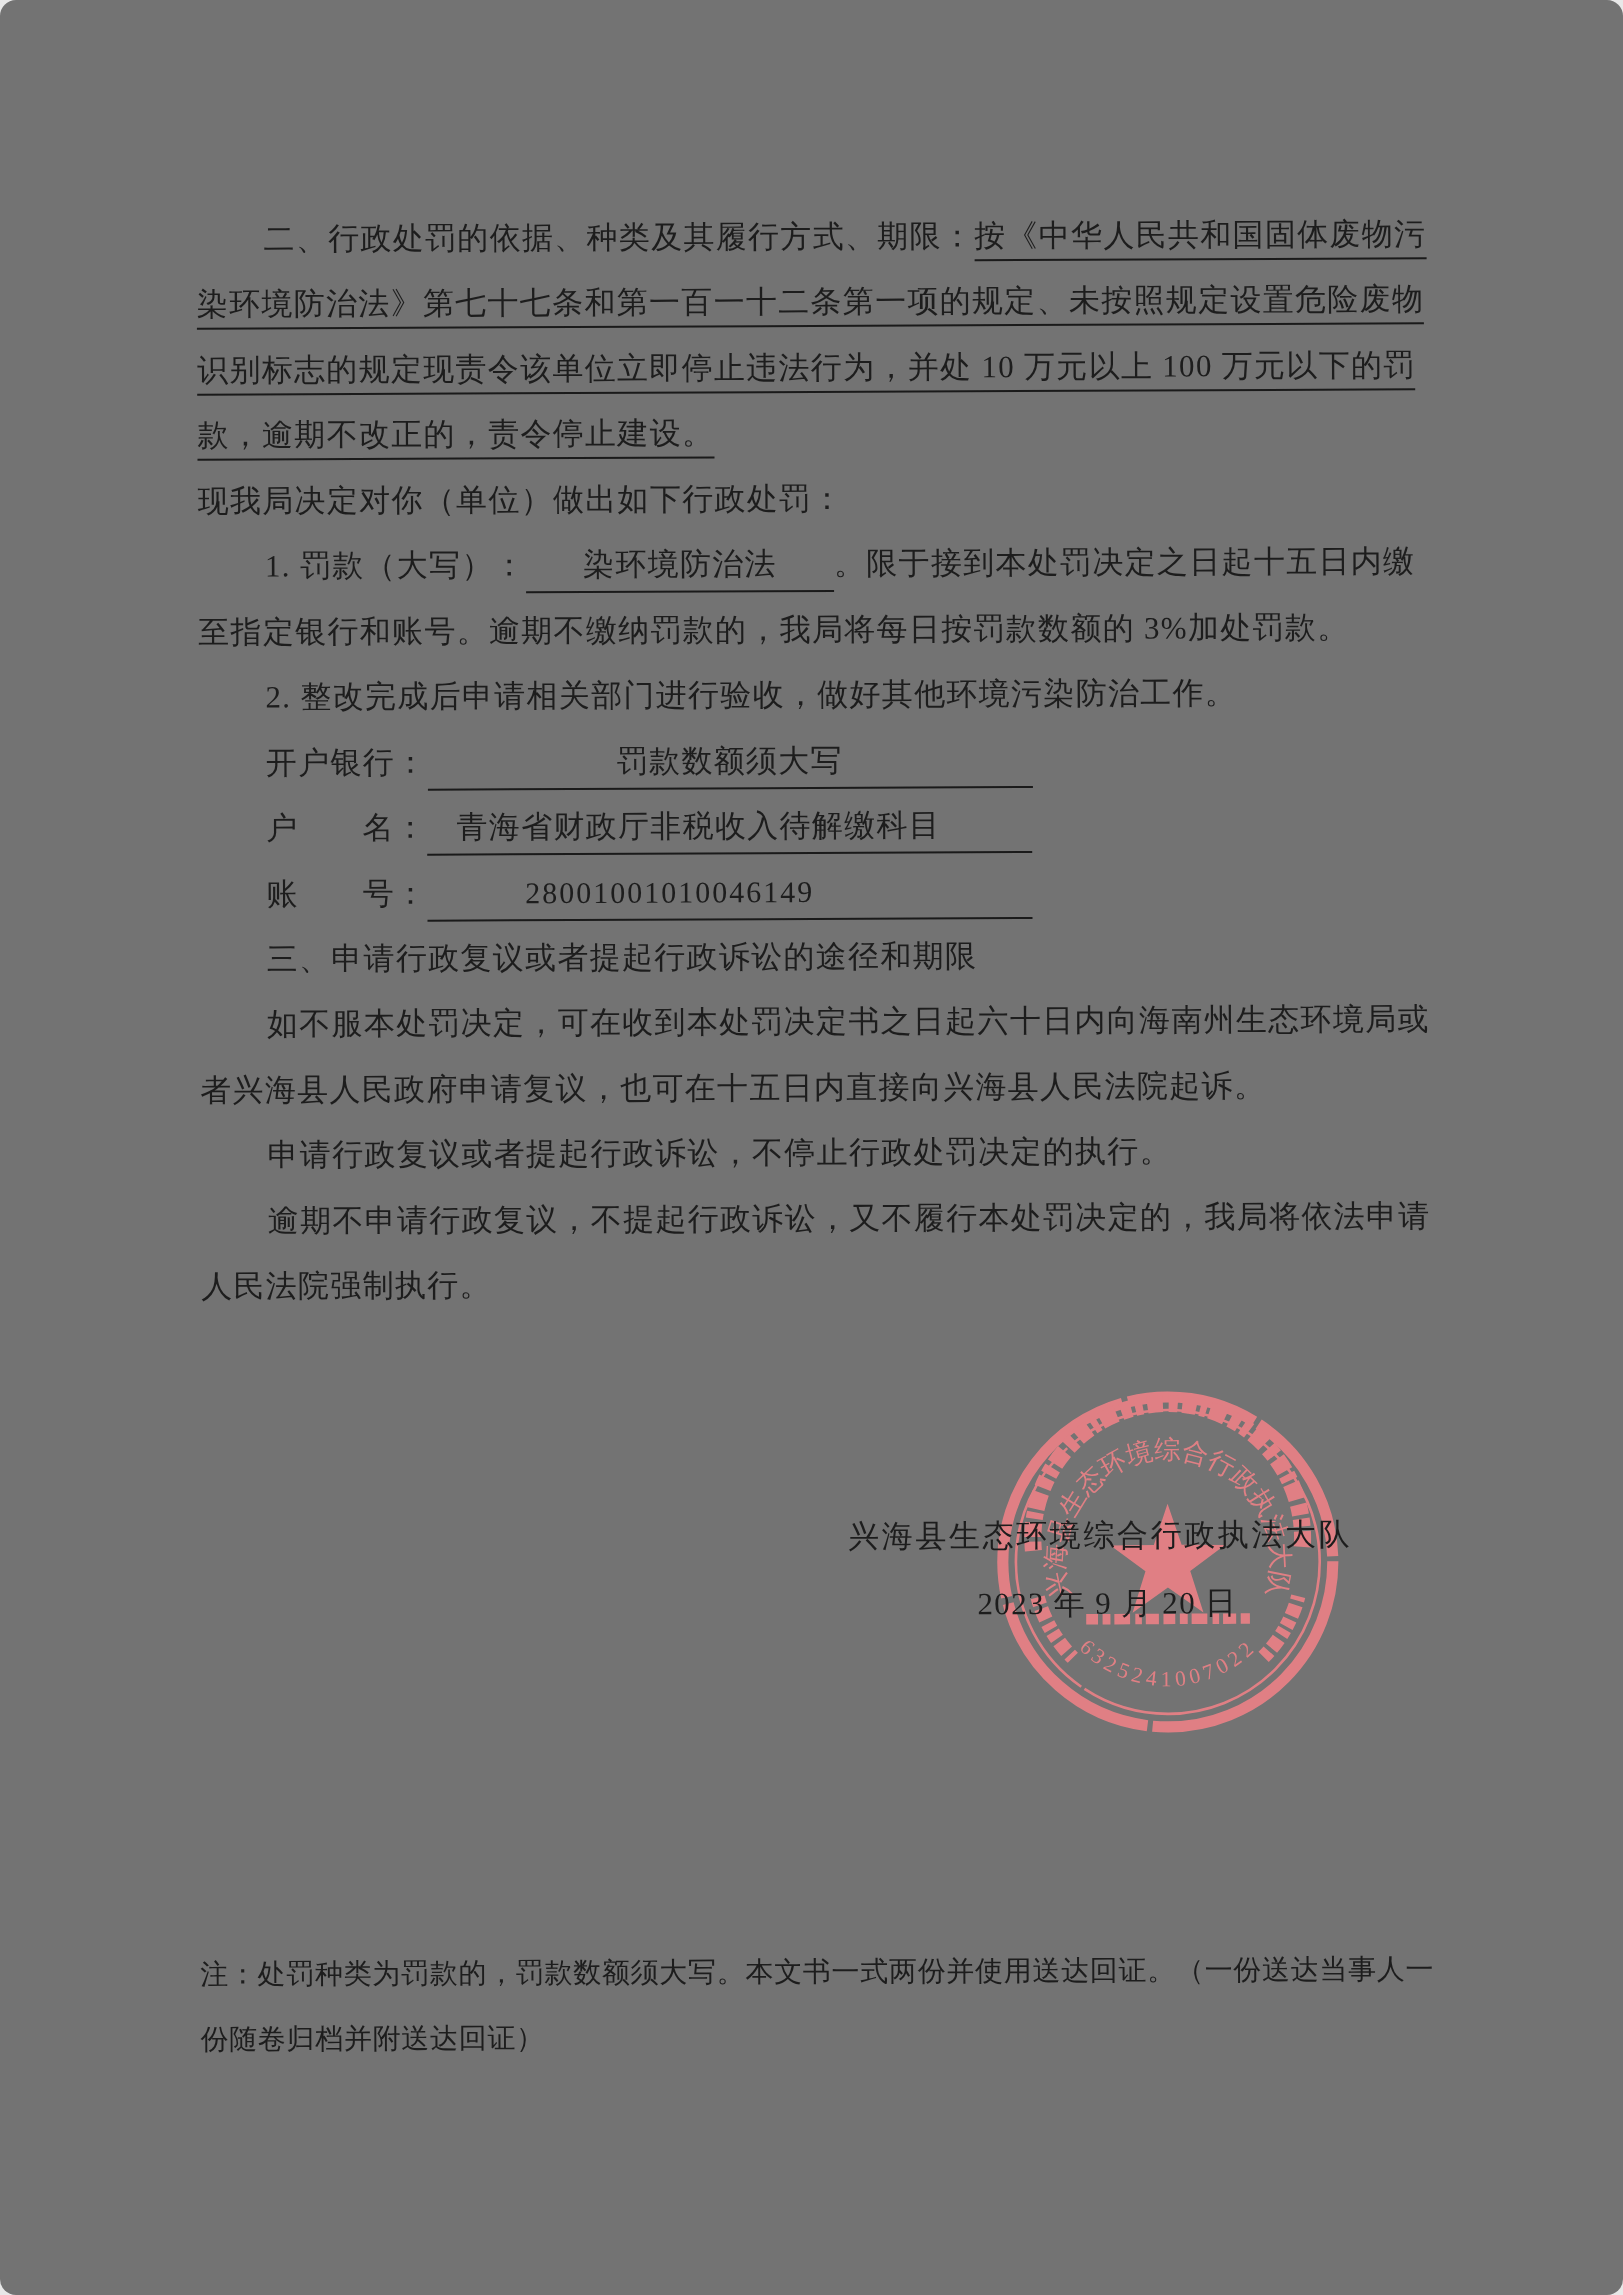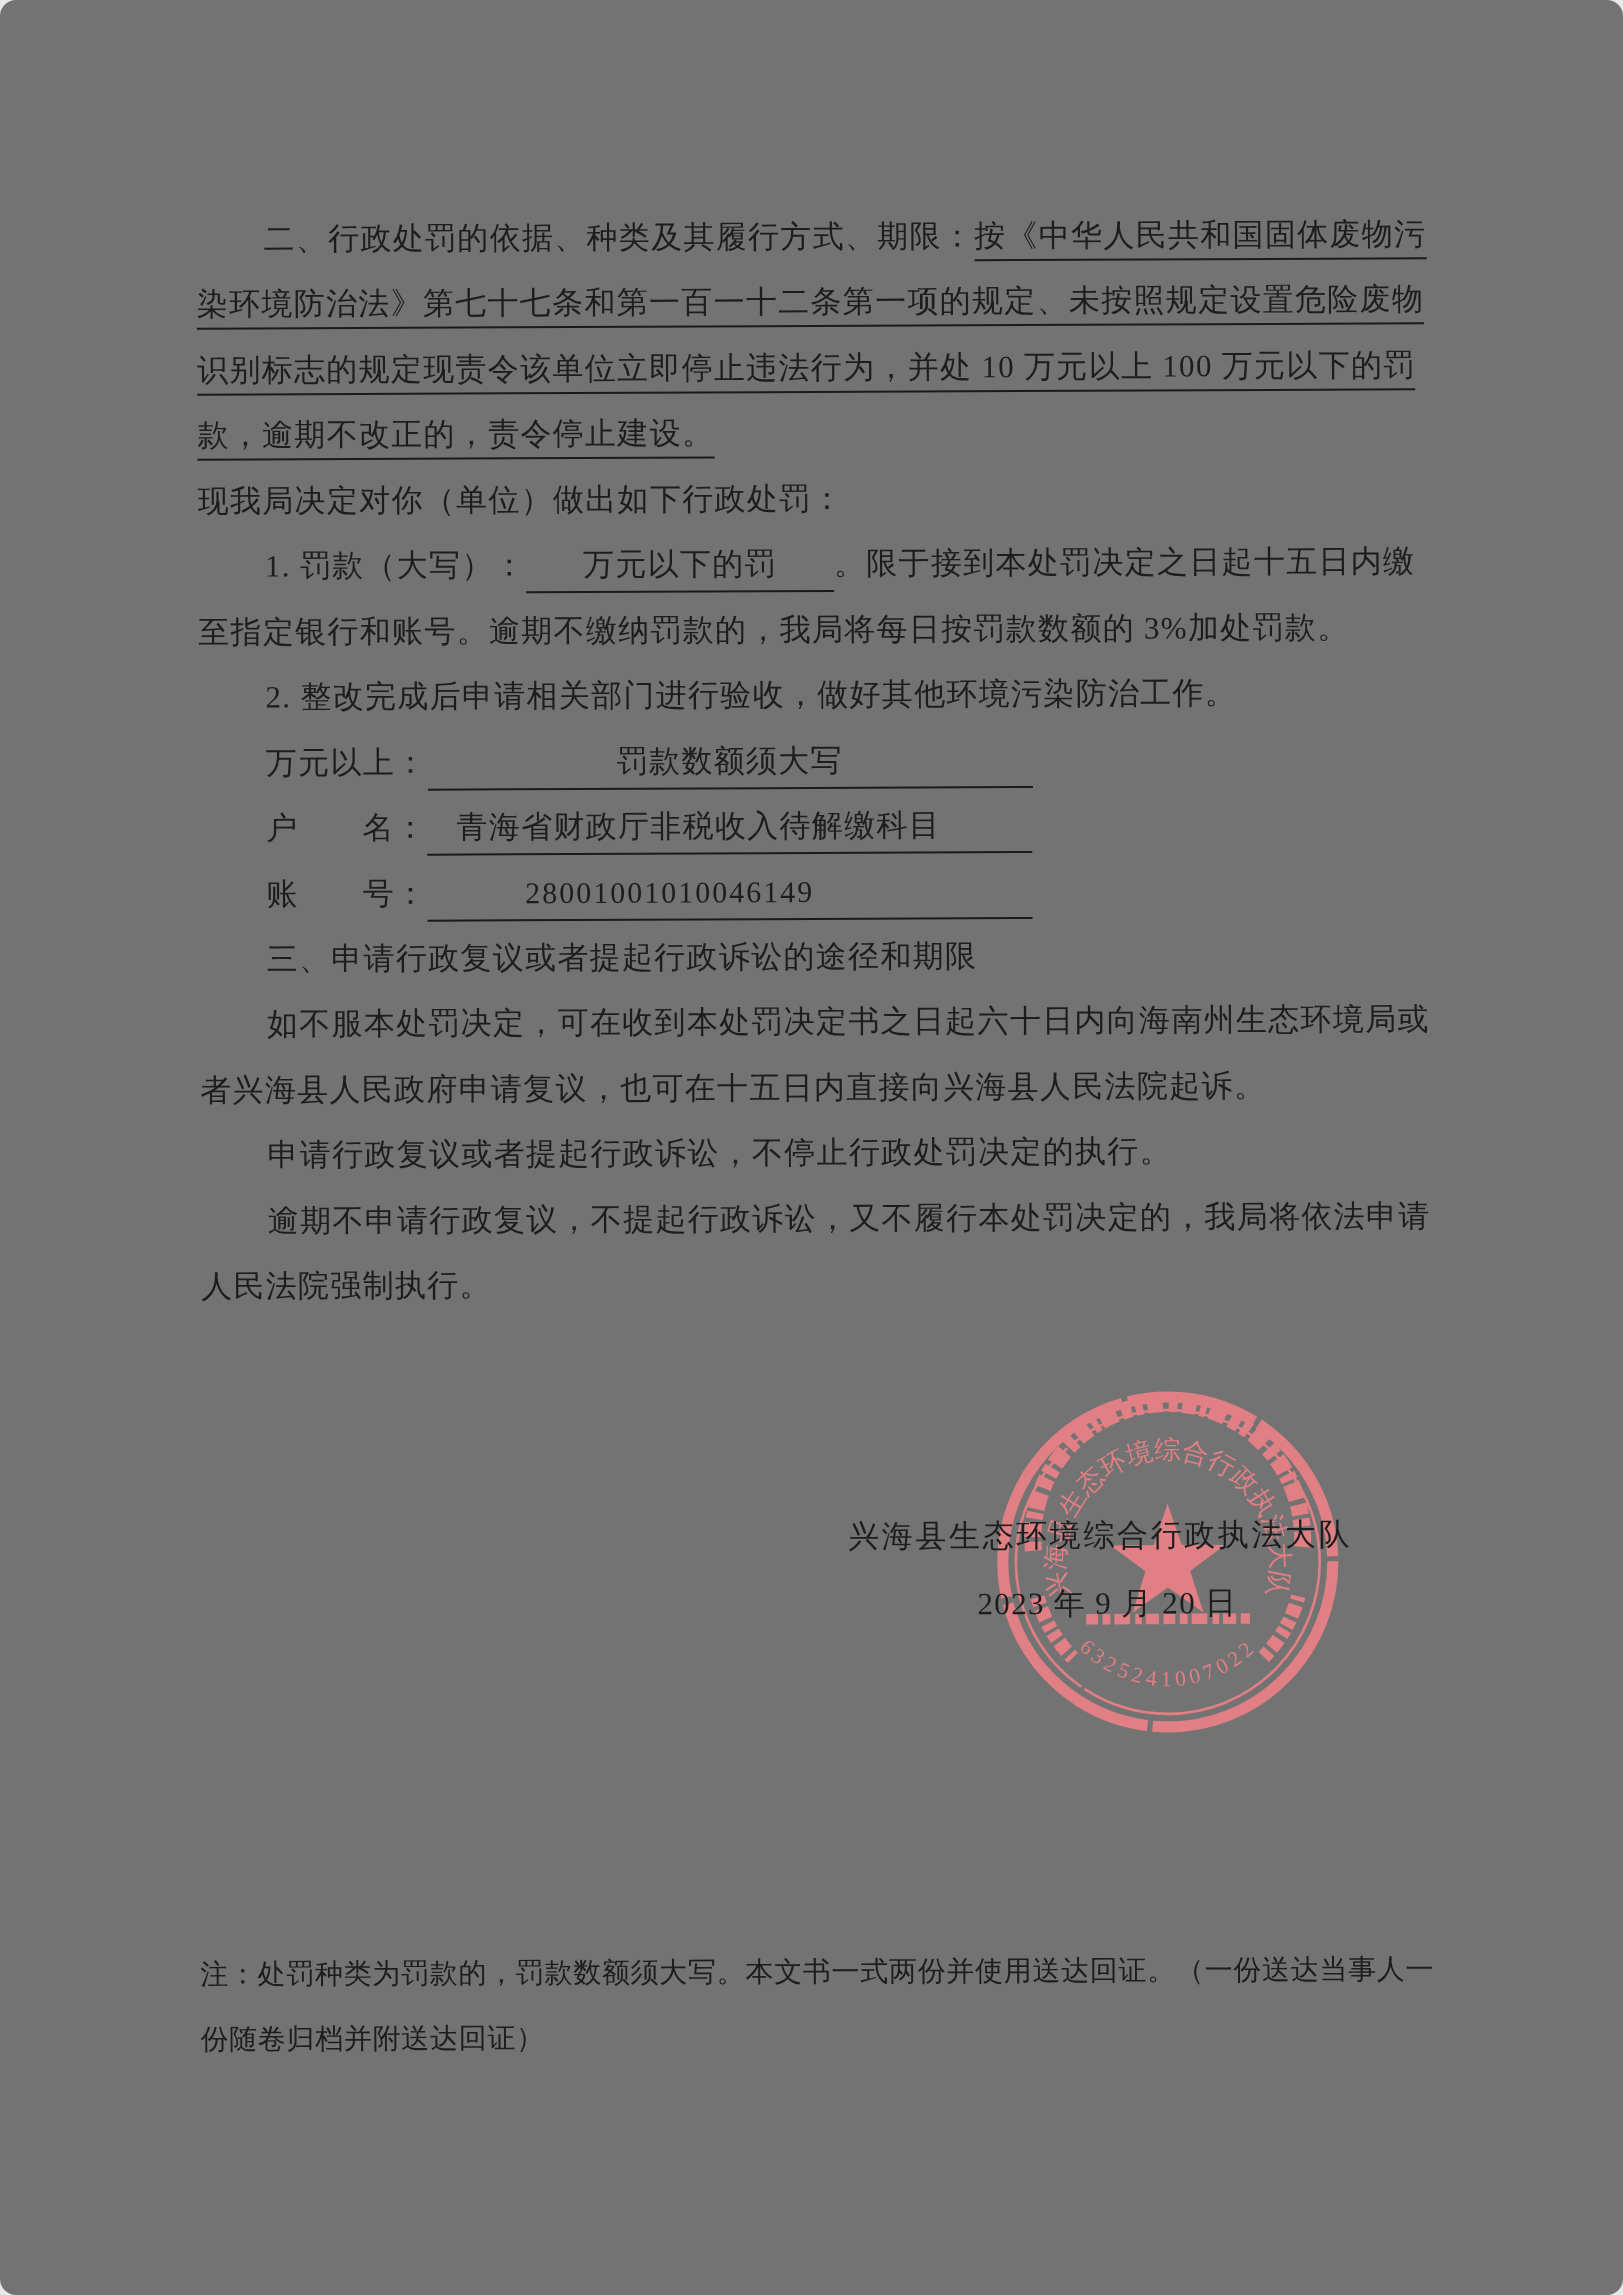--- a/index.html
+++ b/index.html
@@ -53,26 +53,26 @@
 <div class="page">
   <div class="sheet">
 
     <div class="line indent" style="top:216px"><span>二、行政处罚的依据、种类及其履行方式、期限：</span><span class="u">按《中华人民共和国固体废物污</span></div>
     <div class="line" style="top:281px"><span class="u">染环境防治法》第七十七条和第一百一十二条第一项的规定、未按照规定设置危险废物</span></div>
     <div class="line" style="top:347px"><span class="u">识别标志的规定现责令该单位立即停止违法行为，并处 10 万元以上 100 万元以下的罚</span></div>
     <div class="line" style="top:412px"><span class="u">款，逾期不改正的，责令停止建设。</span></div>
 
     <div class="line" style="top:478px"><span>现我局决定对你（单位）做出如下行政处罚：</span></div>
 
-    <div class="line indent" style="top:543px"><span>1. 罚款（大写）：</span><span class="blank amount"><span>万元以下的罚</span></span><span>。限于接到本处罚决定之日起十五日内缴</span></div>
+    <div class="line indent" style="top:543px"><span>1. 罚款（大写）：</span><span class="blank amount"><span>染环境防治法</span></span><span>。限于接到本处罚决定之日起十五日内缴</span></div>
     <div class="line" style="top:609px"><span>至指定银行和账号。逾期不缴纳罚款的，我局将每日按罚款数额的 3%加处罚款。</span></div>
 
     <div class="line indent" style="top:674px"><span>2. 整改完成后申请相关部门进行验收，做好其他环境污染防治工作。</span></div>
 
-    <div class="line indent" style="top:740px"><span>万元以上：</span><span class="blank bank"><span>罚款数额须大写</span></span></div>
+    <div class="line indent" style="top:740px"><span>开户银行：</span><span class="blank bank"><span>罚款数额须大写</span></span></div>
     <div class="line indent" style="top:805px"><span>户</span><span class="gap"></span><span>名：</span><span class="blank acctnm"><span>青海省财政厅非税收入待解缴科目</span></span></div>
     <div class="line indent" style="top:871px"><span>账</span><span class="gap"></span><span>号：</span><span class="blank acctno"><span>28001001010046149</span></span></div>
 
     <div class="line indent" style="top:936px"><span>三、申请行政复议或者提起行政诉讼的途径和期限</span></div>
     <div class="line indent" style="top:1001px"><span>如不服本处罚决定，可在收到本处罚决定书之日起六十日内向海南州生态环境局或</span></div>
     <div class="line" style="top:1067px"><span>者兴海县人民政府申请复议，也可在十五日内直接向兴海县人民法院起诉。</span></div>
     <div class="line indent" style="top:1132px"><span>申请行政复议或者提起行政诉讼，不停止行政处罚决定的执行。</span></div>
     <div class="line indent" style="top:1198px"><span>逾期不申请行政复议，不提起行政诉讼，又不履行本处罚决定的，我局将依法申请</span></div>
     <div class="line" style="top:1263px"><span>人民法院强制执行。</span></div>
 

